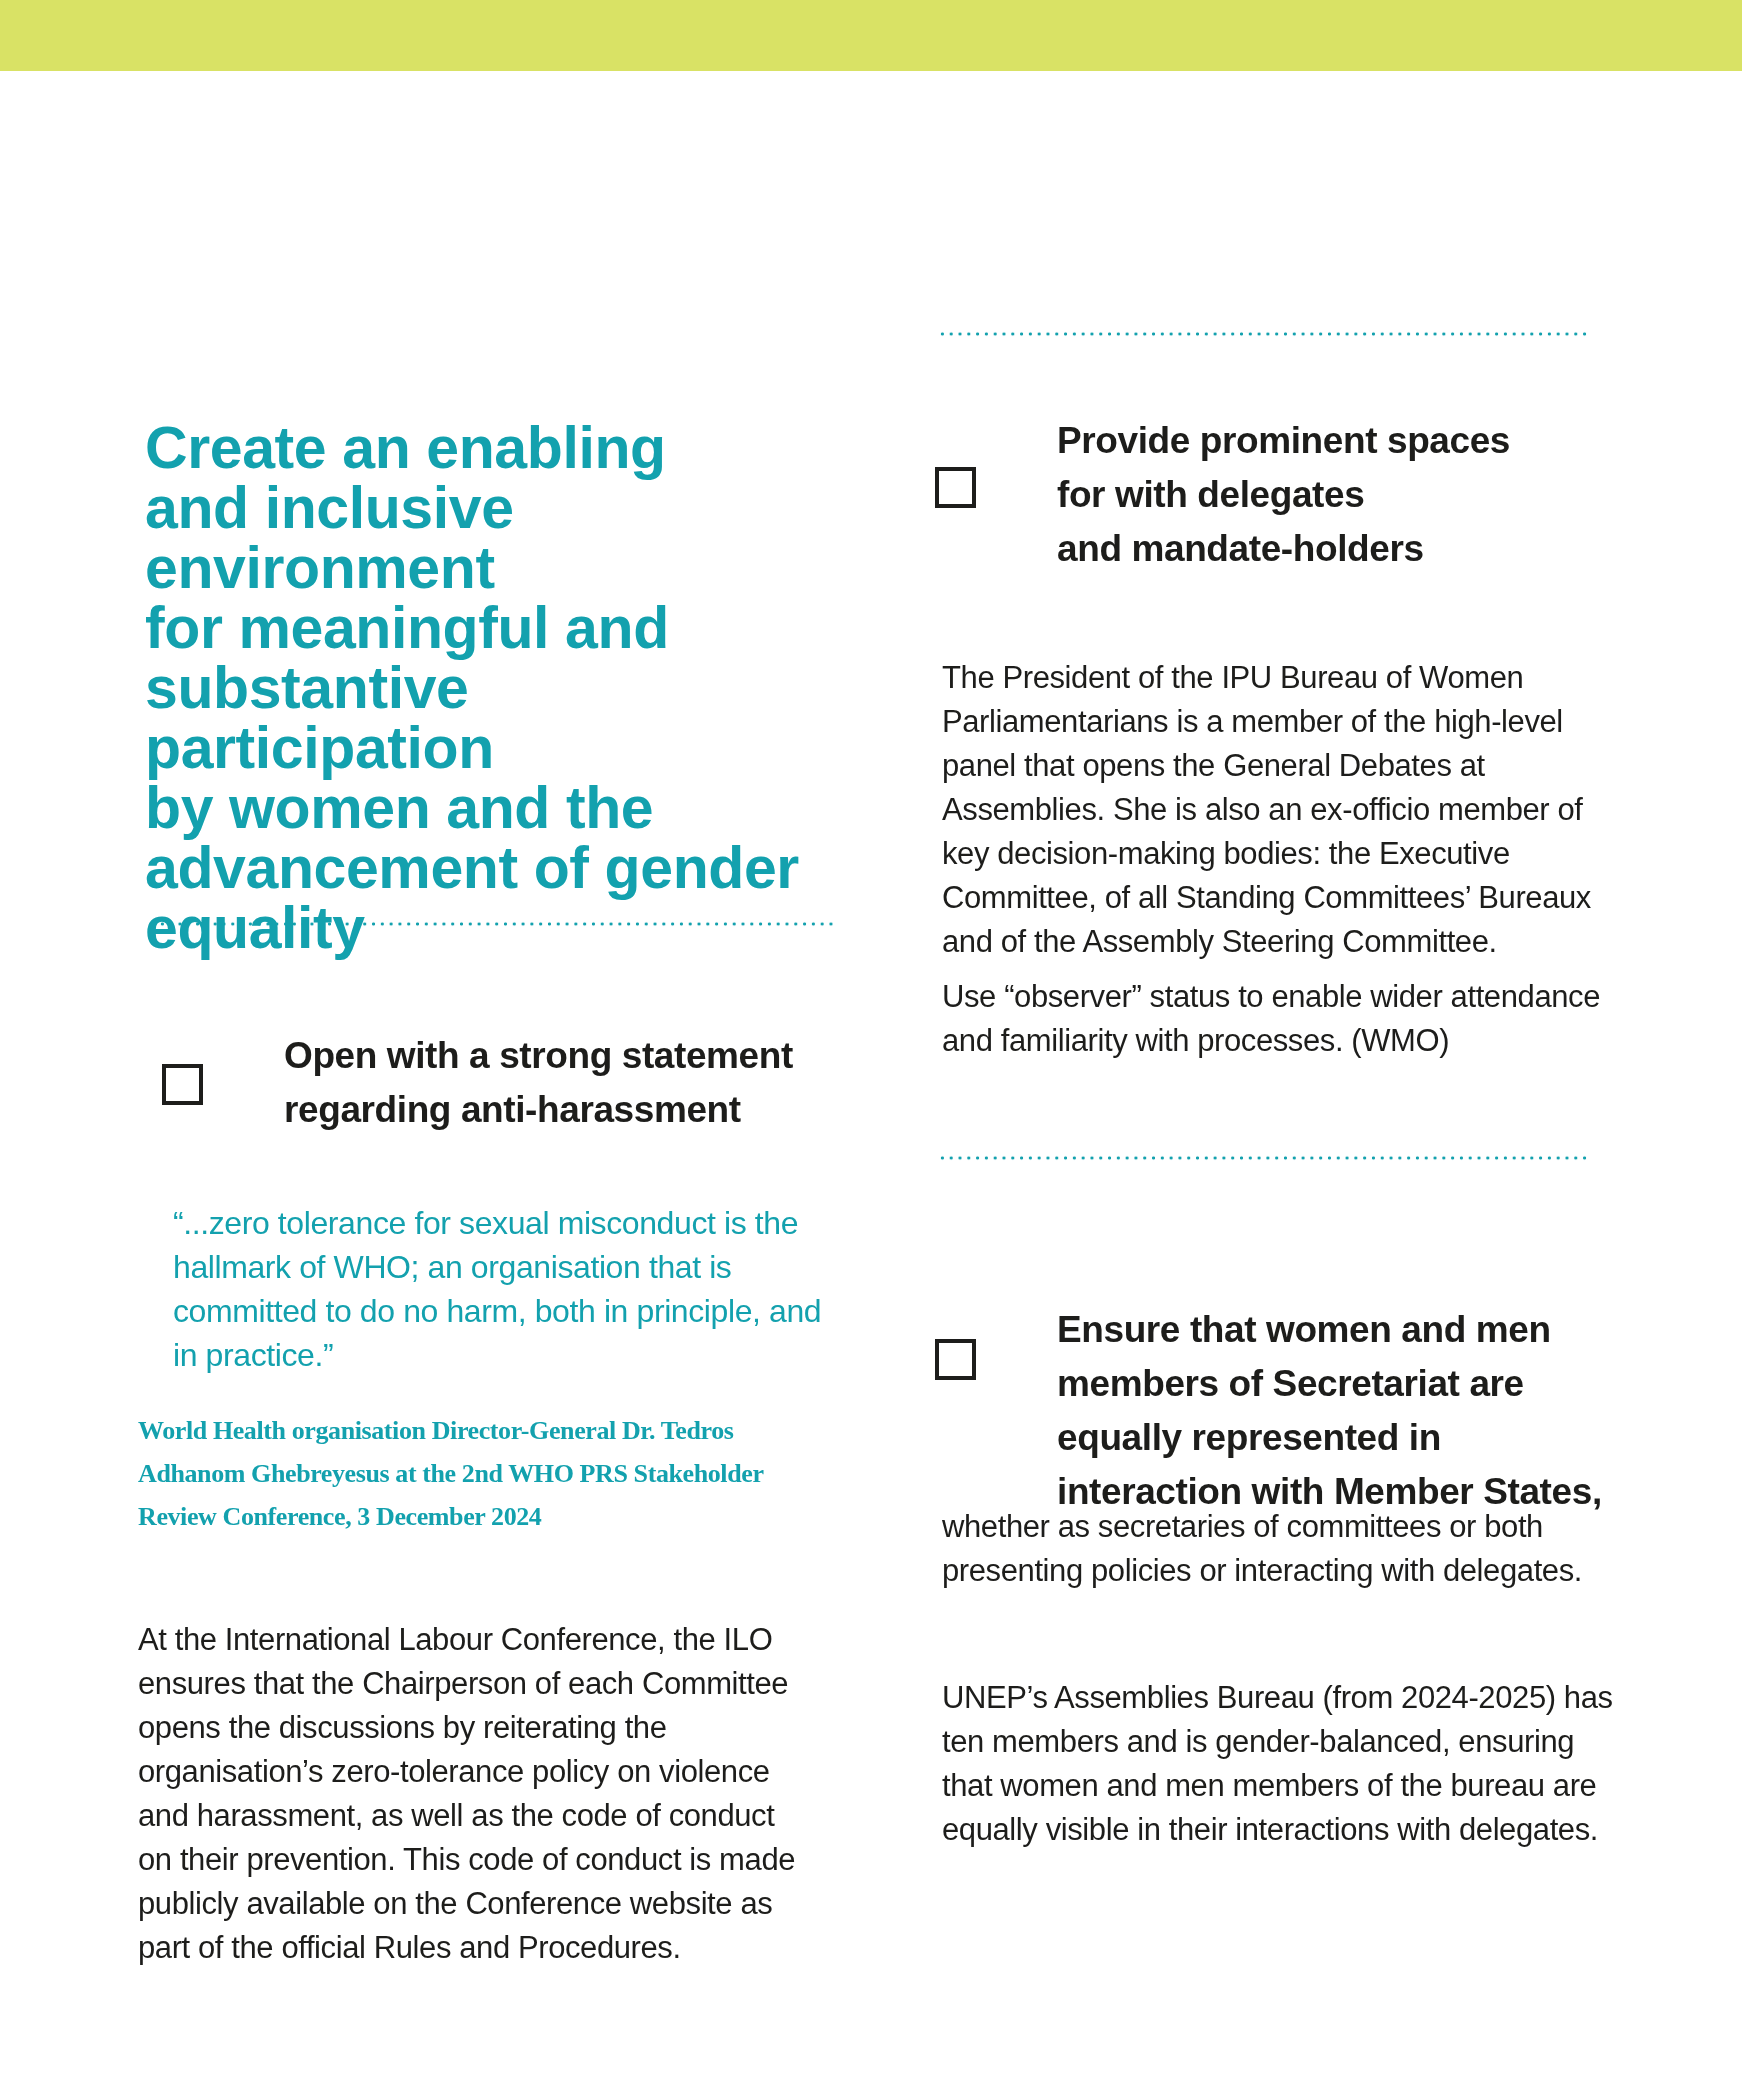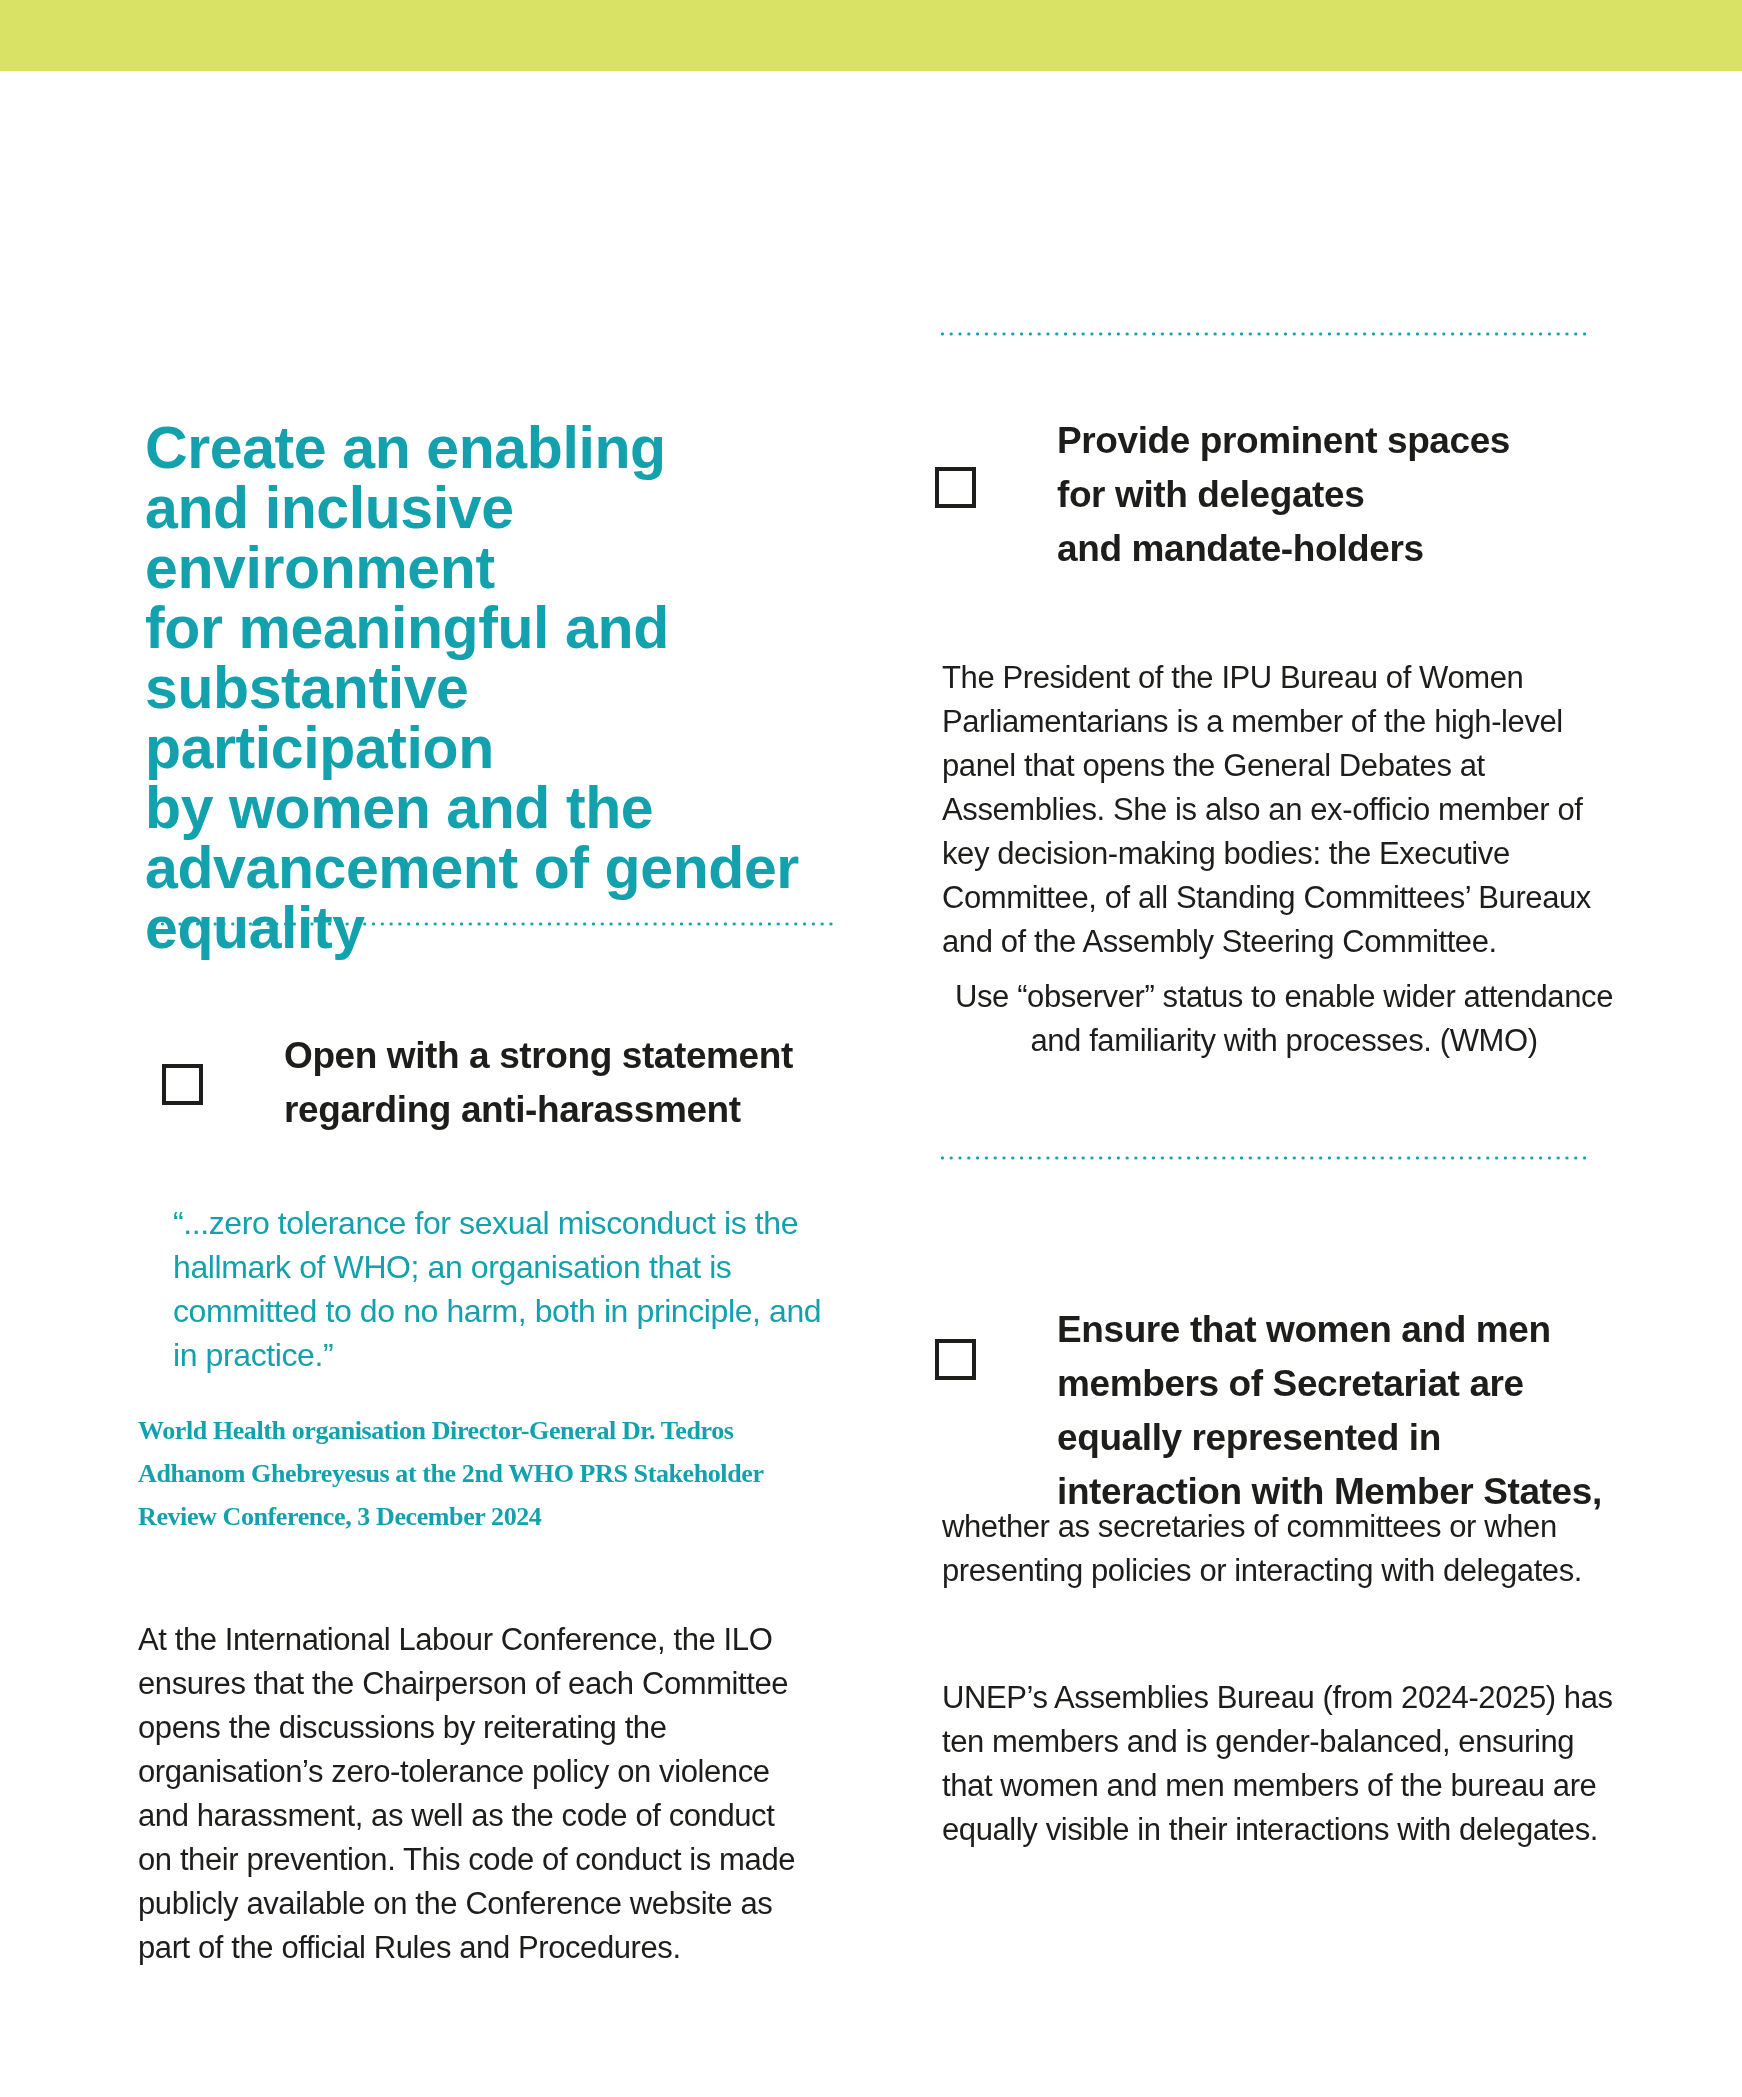--- a/index.html
+++ b/index.html
@@ -106,29 +106,29 @@
   <div class="abs dotted" style="left:938px; top:331px; width:652px;"></div>
 
   <div class="abs checkbox" style="left:935px; top:467px;"></div>
 
   <h2 class="abs item-heading" style="left:1057px; top:414px;">Provide prominent spaces
 for with delegates
 and mandate-holders</h2>
 
   <p class="abs body-text" style="left:942px; top:656px; width:684px;">The President of the IPU Bureau of Women Parliamentarians is a member of the high-level panel that opens the General Debates at Assemblies. She is also an ex-officio member of key decision-making bodies: the Executive Committee, of all Standing Committees’ Bureaux and of the Assembly Steering Committee.</p>
 
-  <p class="abs body-text" style="left:942px; top:975px; width:684px;text-align:center;">Use “observer” status to enable wider attendance and familiarity with processes. (WMO)</p>
+  <p class="abs body-text" style="left:942px; top:975px; width:684px;">Use “observer” status to enable wider attendance and familiarity with processes. (WMO)</p>
 
   <div class="abs dotted" style="left:938px; top:1155px; width:652px;"></div>
 
   <div class="abs checkbox" style="left:935px; top:1339px;"></div>
 
   <h2 class="abs item-heading" style="left:1057px; top:1271px;margin-top:32px;">Ensure that women and men
 members of Secretariat are
 equally represented in
 interaction with Member States,</h2>
 
-  <p class="abs body-text" style="left:942px; top:1505px; width:696px;">whether as secretaries of committees or when presenting policies or interacting with delegates.</p>
+  <p class="abs body-text" style="left:942px; top:1505px; width:696px;">whether as secretaries of committees or both presenting policies or interacting with delegates.</p>
 
   <p class="abs body-text" style="left:942px; top:1676px; width:684px;">UNEP’s Assemblies Bureau (from 2024-2025) has ten members and is gender-balanced, ensuring that women and men members of the bureau are equally visible in their interactions with delegates.</p>
 
 </div>
 
 
 </body></html>

